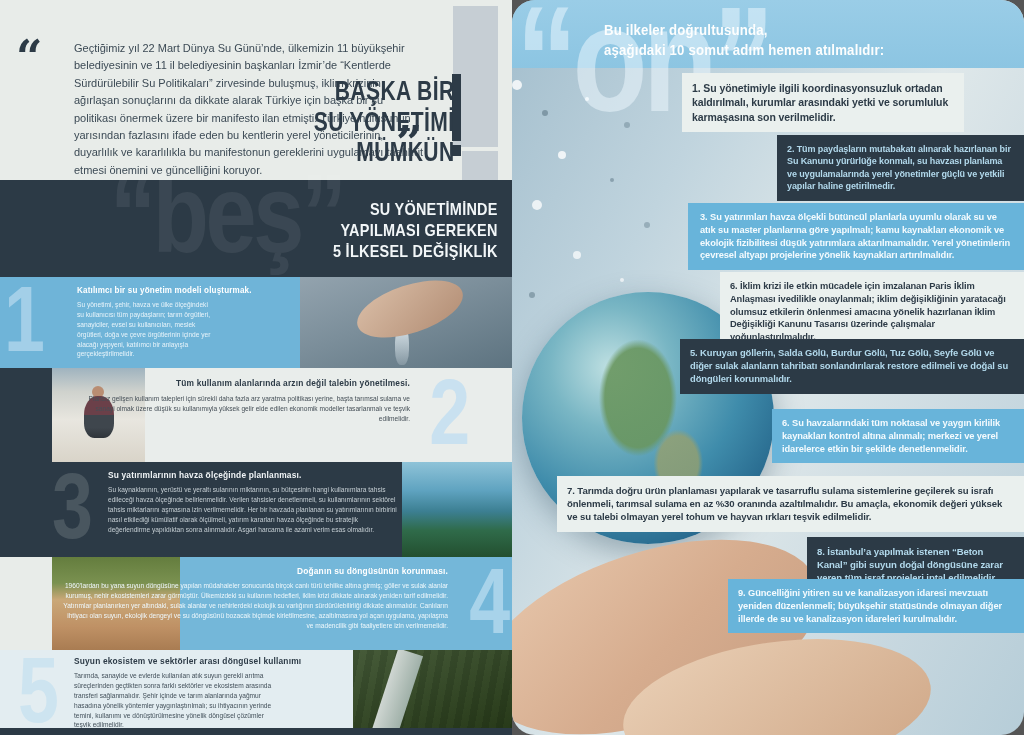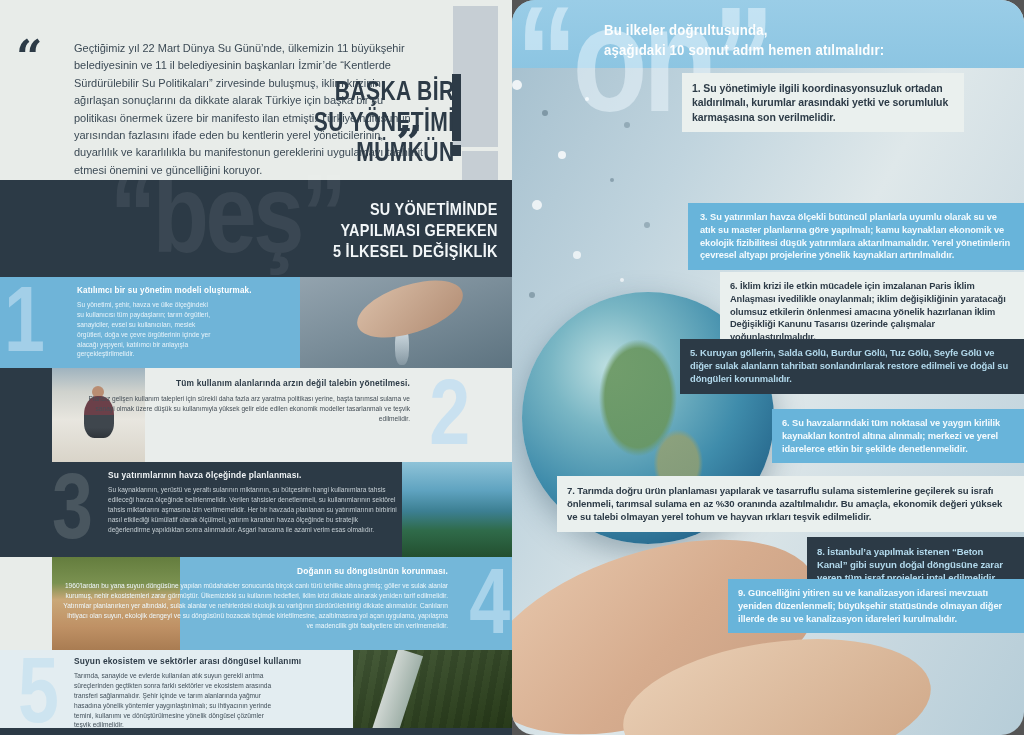--- a/index.html
+++ b/index.html
@@ -226,20 +226,23 @@
     <div class="abs r-band"></div>
     <div class="abs ghost-on">“on”</div>
     <h2 class="r-heading">
       <span>Bu ilkeler doğrultusunda,</span>
       <span>aşağıdaki 10 somut adım hemen atılmalıdır:</span>
     </h2>
 
     <div class="step s1 st-light">
         <p>1. Su yönetimiyle ilgili koordinasyonsuzluk ortadan kaldırılmalı, kurumlar arasındaki yetki ve sorumluluk karmaşasına son verilmelidir.</p>
       </div>
+    <div class="step s2 st-dark">
+        <p>2. Tüm paydaşların mutabakatı alınarak hazırlanan bir Su Kanunu yürürlüğe konmalı, su havzası planlama ve uygulamalarında yerel yönetimler güçlü ve yetkili yapılar haline getirilmedir.</p>
+      </div>
     <div class="step s3 st-blue">
         <p>3. Su yatırımları havza ölçekli bütüncül planlarla uyumlu olarak su ve atık su master planlarına göre yapılmalı; kamu kaynakları ekonomik ve ekolojik fizibilitesi düşük yatırımlara aktarılmamalıdır. Yerel yönetimlerin çevresel altyapı projelerine yönelik kaynakları artırılmalıdır.</p>
       </div>
     <div class="step s4 st-light">
         <p>6. İklim krizi ile etkin mücadele için imzalanan Paris İklim Anlaşması ivedilikle onaylanmalı; iklim değişikliğinin yaratacağı olumsuz etkilerin önlenmesi amacına yönelik hazırlanan İklim Değişikliği Kanunu Tasarısı üzerinde çalışmalar yoğunlaştırılmalıdır.</p>
       </div>
     <div class="step s5 st-dark">
         <p>5. Kuruyan göllerin, Salda Gölü, Burdur Gölü, Tuz Gölü, Seyfe Gölü ve diğer sulak alanların tahribatı sonlandırılarak restore edilmeli ve doğal su döngüleri korunmalıdır.</p>
       </div>
     <div class="step s6 st-blue">

